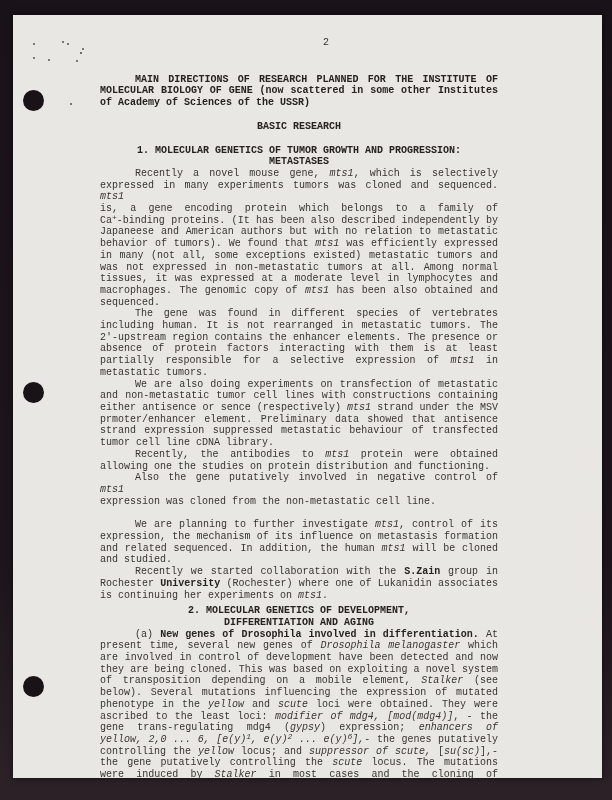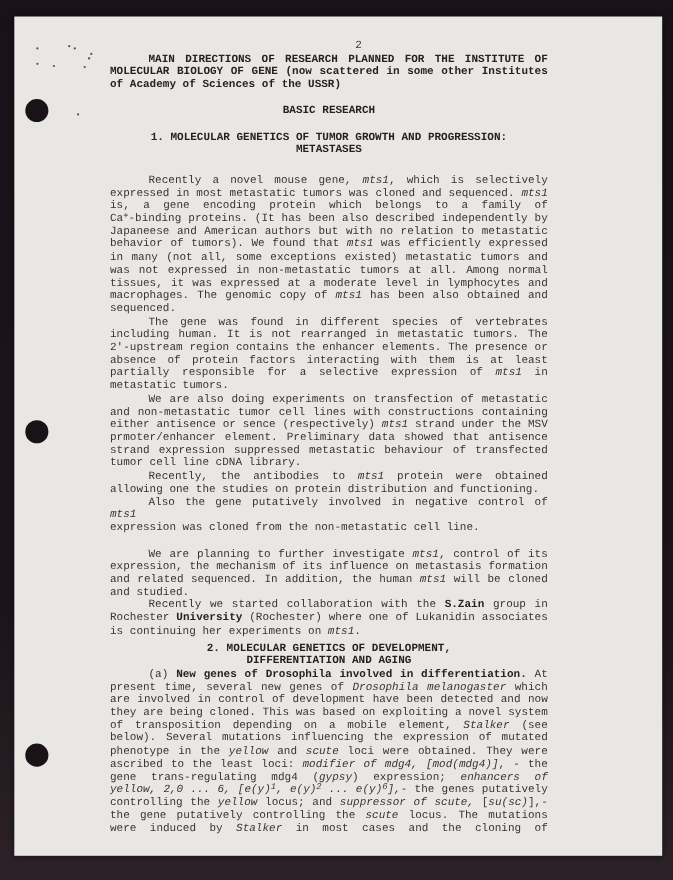--- a/index.html
+++ b/index.html
@@ -63,35 +63,35 @@
     <div class="speck" style="left:69px;top:33px;width:2px;height:2px;"></div>
     <div class="speck" style="left:67px;top:37px;width:1.5px;height:1.5px;"></div>
     <div class="speck" style="left:20px;top:42px;width:2px;height:2px;"></div>
     <div class="speck" style="left:35px;top:44px;width:2px;height:2px;"></div>
     <div class="speck" style="left:63px;top:45px;width:2px;height:2px;"></div>
     <div class="speck" style="left:57px;top:88px;width:2px;height:2px;"></div>
 
     <div class="content">
       <div class="page-num">2</div>
       <div id="blocks">
-          <div class="block title" style="">
+          <div class="block title" style="margin-top: 25px;">
             <div class="line indent"><span class="b">MAIN DIRECTIONS OF RESEARCH PLANNED FOR THE INSTITUTE OF</span></div>
             <div class="line"><span class="b">MOLECULAR BIOLOGY OF GENE (now scattered in some other Institutes</span></div>
             <div class="line last"><span class="b">of Academy of Sciences of the USSR)</span></div>
           </div>
           <div class="block heading" style="margin-top: 12px;">
             <div class="line center"><span class="b">BASIC RESEARCH</span></div>
           </div>
           <div class="block heading" style="margin-top: 12px; font-family: Liberation Mono, monospace;">
             <div class="line center"><span class="b">1. MOLECULAR GENETICS OF TUMOR GROWTH AND PROGRESSION:</span></div>
             <div class="line center"><span class="b">METASTASES</span></div>
           </div>
-          <div class="block paragraph" style="margin-top: 16px;">
+          <div class="block paragraph" style="margin-top: 0px;">
             <div class="line indent"><span class="n">Recently a novel mouse gene, </span><span class="i">mts1</span><span class="n">, which is selectively</span></div>
-            <div class="line"><span class="n">expressed in most metastatic tumors was cloned and sequenced. </span><span class="i">mts1</span></div>
+            <div class="line"><span class="n">expressed in many experiments tumors was cloned and sequenced. </span><span class="i">mts1</span></div>
             <div class="line"><span class="n">is, a gene encoding protein which belongs to a family of</span></div>
             <div class="line"><span class="n">Ca</span><span class="s">+</span><span class="n">-binding proteins. (It has been also described independently by</span></div>
             <div class="line"><span class="n">Japaneese and American authors but with no relation to metastatic</span></div>
             <div class="line"><span class="n">behavior of tumors). We found that </span><span class="i">mts1</span><span class="n"> was efficiently expressed</span></div>
             <div class="line"><span class="n">in many (not all, some exceptions existed) metastatic tumors and</span></div>
             <div class="line"><span class="n">was not expressed in non-metastatic tumors at all. Among normal</span></div>
             <div class="line"><span class="n">tissues, it was expressed at a moderate level in lymphocytes and</span></div>
             <div class="line"><span class="n">macrophages. The genomic copy of </span><span class="i">mts1</span><span class="n"> has been also obtained and</span></div>
             <div class="line last"><span class="n">sequenced.</span></div>
           </div>

